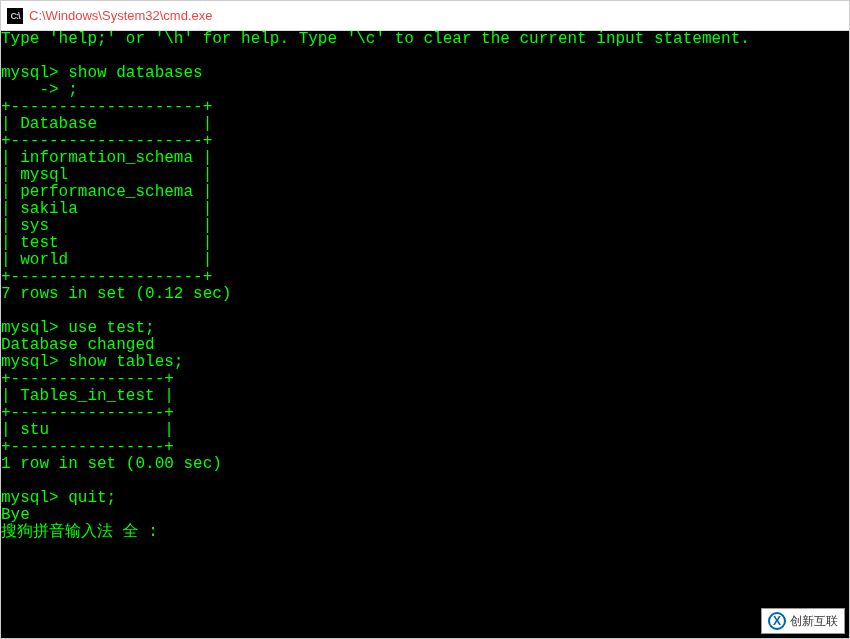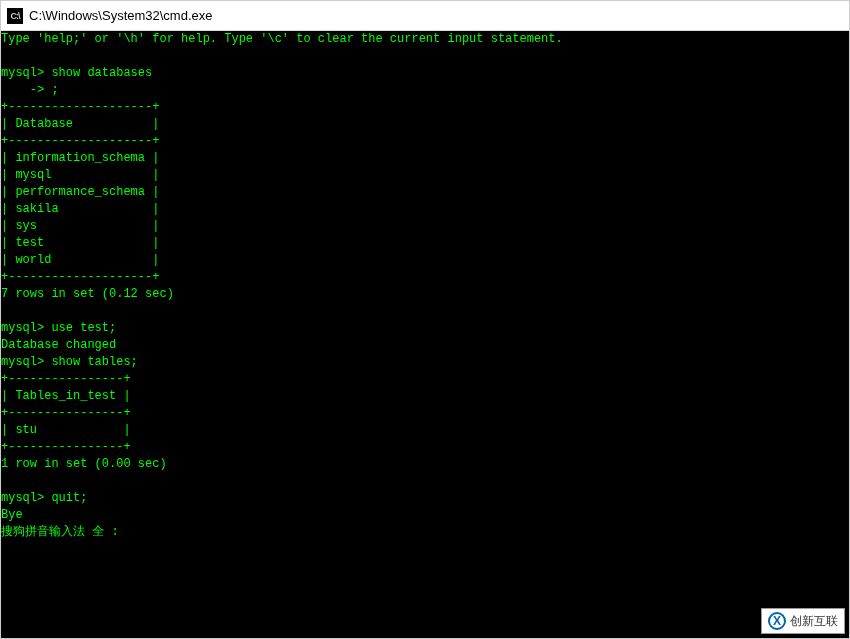--- a/index.html
+++ b/index.html
@@ -30,28 +30,28 @@
     justify-content: center;
     font-size: 9px;
     color: #ccc;
     font-family: sans-serif;
     font-weight: bold;
     letter-spacing: -1px;
   }
   .titlebar .title {
     font-family: "Segoe UI", sans-serif;
     font-size: 13px;
-    color: #000000;
+    color: #ef4444;
   }
   .terminal {
     width: 100%;
     height: calc(100% - 30px);
     background: #000;
     color: #00ff00;
-    font-size: 12px;
+    font-size: 16px;
     line-height: 17px;
     padding: 0;
     white-space: pre;
     overflow: hidden;
     position: relative;
   }
   .watermark {
     position: absolute;
     right: 4px;
     bottom: 4px;

